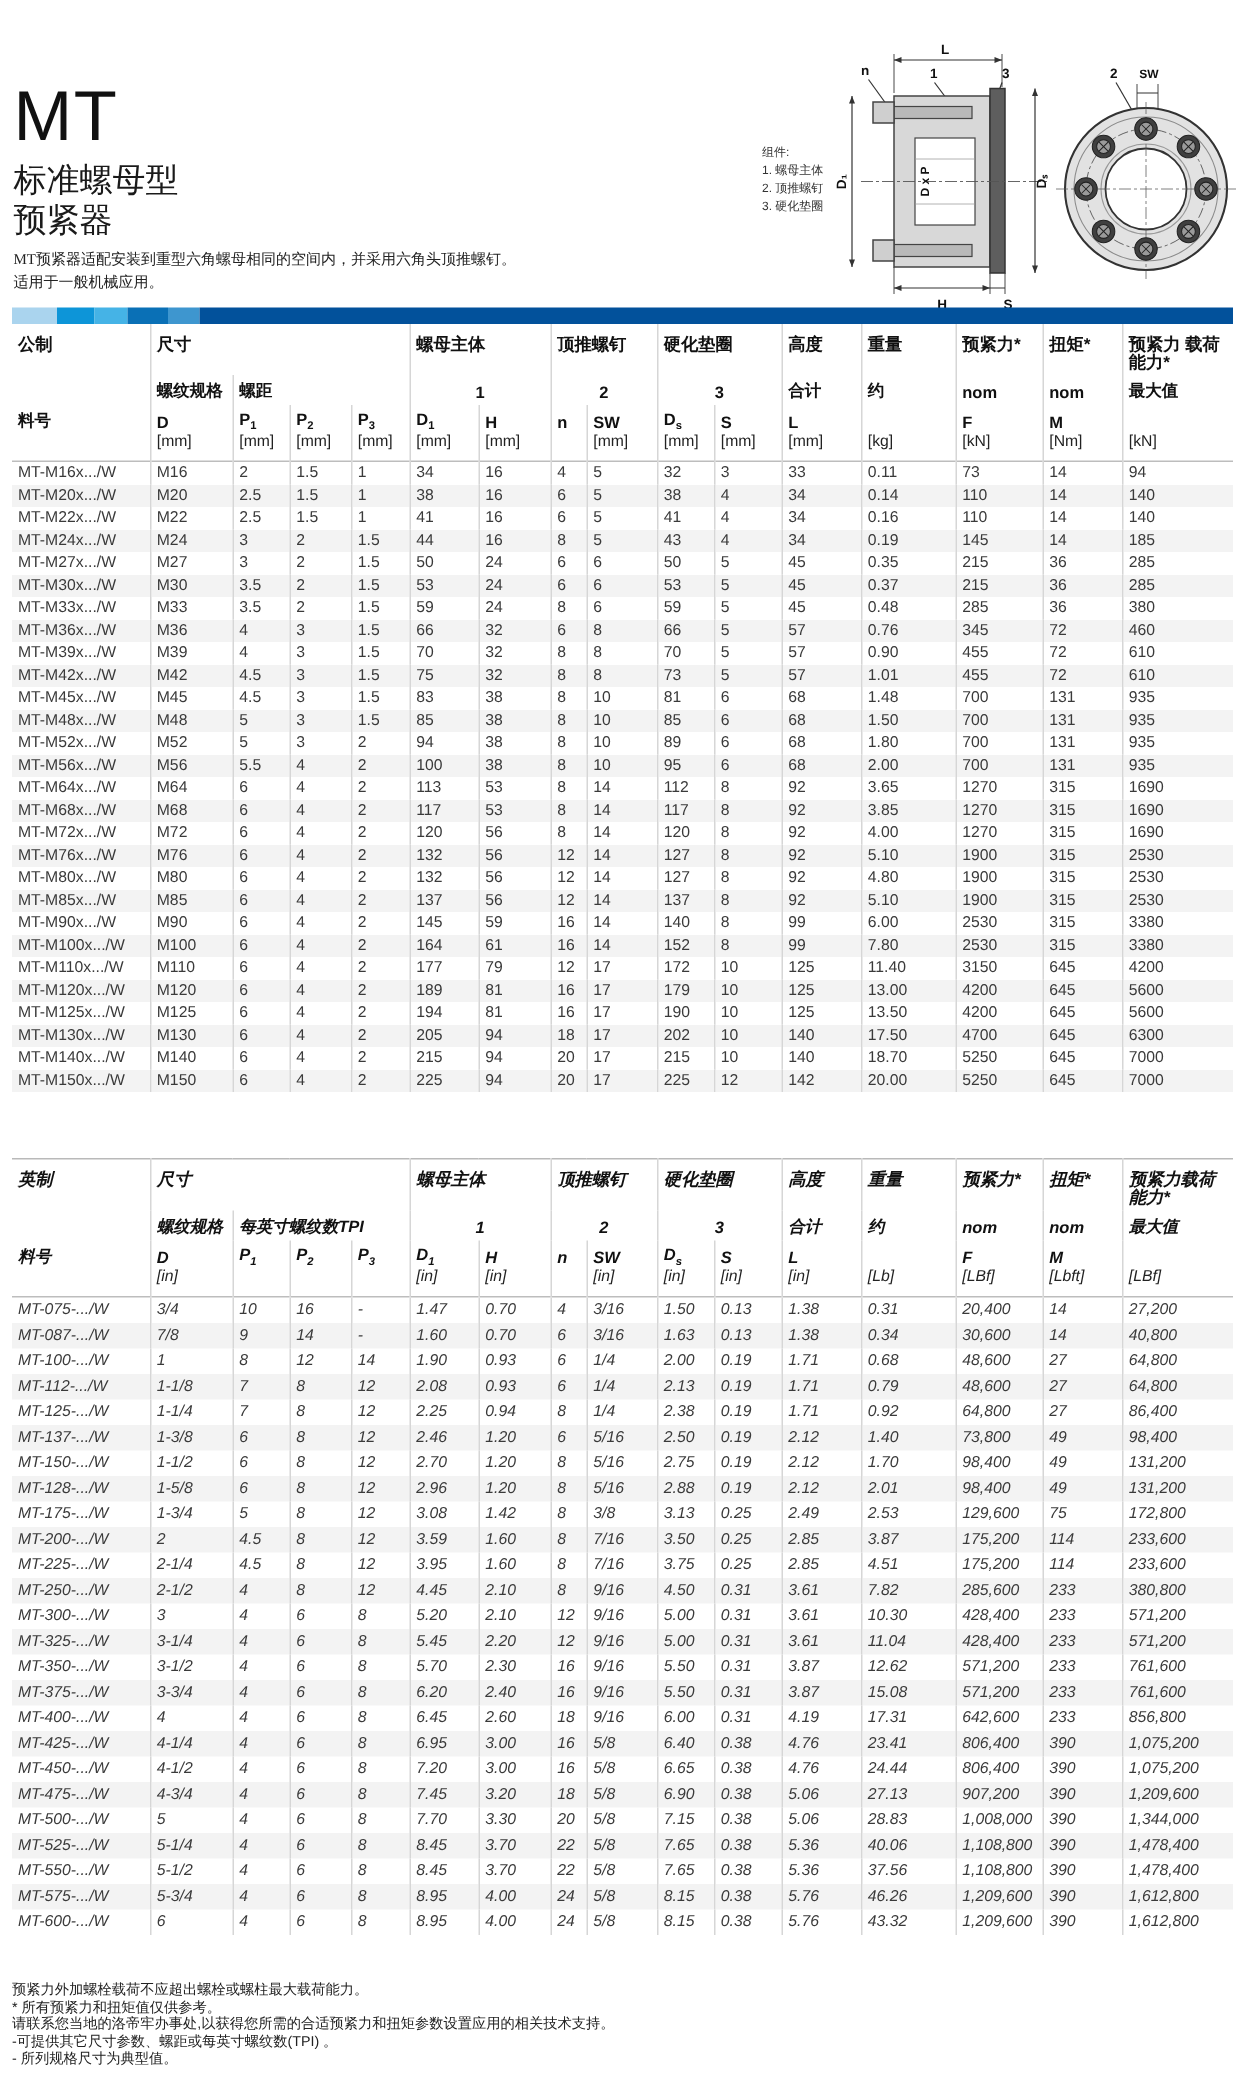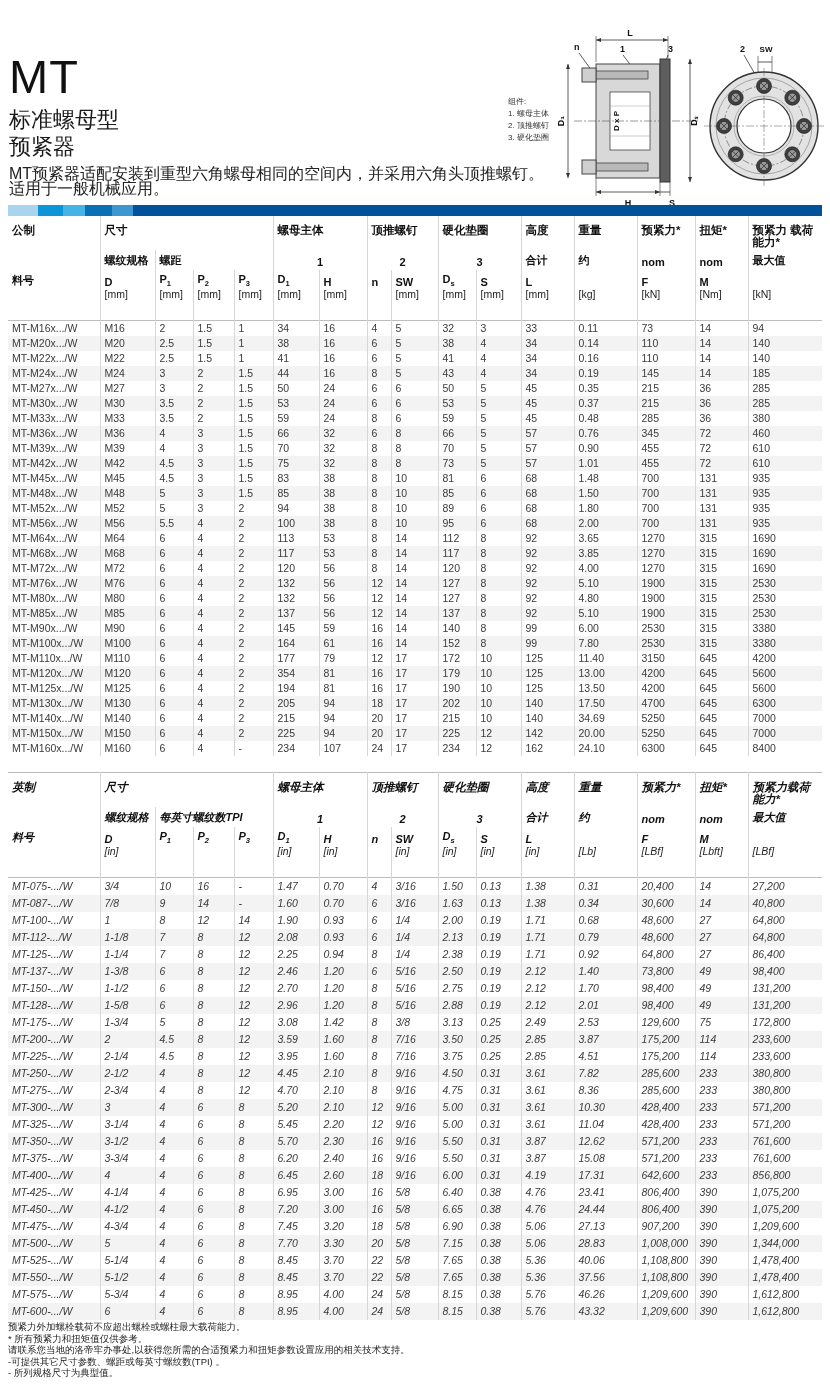--- a/index.html
+++ b/index.html
@@ -2,21 +2,21 @@
 <html><head>
 <meta charset="utf-8">
 <style>
   * { margin:0; padding:0; box-sizing:border-box; }
   body { background:#fff; font-family:"Liberation Sans", sans-serif; color:#1a1a1a; }
   .page { position:relative; width:830px; height:1388px; background:#fff; overflow:hidden; }
 
   
   .title-main { position:absolute; left:9px; top:52px; font-size:47px; font-weight:200; letter-spacing:1px; color:#111; line-height:50px; }
   .title-sub { position:absolute; left:9px; top:106px; font-size:22px; font-weight:300; color:#1a1a1a; line-height:27px; }
-  .descr { position:absolute; left:9px; top:166px; font-size:16px; line-height:15px; color:#222; }
+  .descr { position:absolute; left:9px; top:166px; font-size:10px; line-height:15px; color:#222;font-family:Liberation Serif, serif; }
 
   
   .legend { position:absolute; left:508px; top:96px; font-size:8px; line-height:12px; color:#333; }
   .legend .lg-item { white-space:nowrap; }
 
   
   .diag-section { position:absolute; left:556px; top:26px; }
   .diag-front   { position:absolute; left:702px; top:38px; }
   svg text { font-family:"Liberation Sans", sans-serif; }
 
@@ -30,21 +30,21 @@
   .tbl-imperial { top:772px; }
   table { border-collapse:collapse; table-layout:fixed; width:814px; }
   .tbl-imperial table { border-top:1px solid #b9b9b9;font-style:italic; }
   th, td { text-align:left; vertical-align:bottom; overflow:hidden; white-space:nowrap; }
   thead th { font-weight:bold; font-size:11px; color:#111; padding:3px 4px 2px 4px; background:#fff; }
   thead tr:first-child th { padding-top:8px; font-size:11.5px; white-space:normal; line-height:12px; vertical-align:top; }
   thead th.ctr { text-align:center; }
   thead tr { border:none; }
   th + th, td + td { border-left:1px solid #d6d6d6; }
   thead { border-bottom:1px solid #bdbdbd; }
-  th.colh { vertical-align:bottom; padding-bottom:20px; }
+  th.colh { vertical-align:bottom; padding-bottom:7px; }
   th.colh .unit { font-weight:normal; font-size:10.5px; color:#222; min-height:12px; line-height:12px; }
   th.colh sub { font-size:7.5px; }
   tbody td { font-size:10.5px; color:#3a3a3a; padding:2px 4px; line-height:11px; }
   .tbl-imperial tbody td { padding:3px 4px; line-height:11px; }
   tbody tr:nth-child(even) { background:#f3f3f3; }
 
   
   .footnotes { position:absolute; left:8px; top:1321px; font-size:9.5px; line-height:11.5px; color:#222; }
 </style>
 </head>
@@ -731,21 +731,21 @@
             <td>3150</td>
             <td>645</td>
             <td>4200</td>
           </tr>
           <tr>
             <td>MT-M120x.../W</td>
             <td>M120</td>
             <td>6</td>
             <td>4</td>
             <td>2</td>
-            <td>354</td>
+            <td>189</td>
             <td>81</td>
             <td>16</td>
             <td>17</td>
             <td>179</td>
             <td>10</td>
             <td>125</td>
             <td>13.00</td>
             <td>4200</td>
             <td>645</td>
             <td>5600</td>
@@ -792,21 +792,21 @@
             <td>6</td>
             <td>4</td>
             <td>2</td>
             <td>215</td>
             <td>94</td>
             <td>20</td>
             <td>17</td>
             <td>215</td>
             <td>10</td>
             <td>140</td>
-            <td>34.69</td>
+            <td>18.70</td>
             <td>5250</td>
             <td>645</td>
             <td>7000</td>
           </tr>
           <tr>
             <td>MT-M150x.../W</td>
             <td>M150</td>
             <td>6</td>
             <td>4</td>
             <td>2</td>
@@ -814,38 +814,20 @@
             <td>94</td>
             <td>20</td>
             <td>17</td>
             <td>225</td>
             <td>12</td>
             <td>142</td>
             <td>20.00</td>
             <td>5250</td>
             <td>645</td>
             <td>7000</td>
-          </tr>
-          <tr>
-            <td>MT-M160x.../W</td>
-            <td>M160</td>
-            <td>6</td>
-            <td>4</td>
-            <td>-</td>
-            <td>234</td>
-            <td>107</td>
-            <td>24</td>
-            <td>17</td>
-            <td>234</td>
-            <td>12</td>
-            <td>162</td>
-            <td>24.10</td>
-            <td>6300</td>
-            <td>645</td>
-            <td>8400</td>
           </tr>
         </tbody>
       </table>
   </div>
 
   <div class="tbl-wrap tbl-imperial">
     <table id="imperial-table">
         <colgroup>
           <col style="width: 92px;">
           <col style="width: 55px;">
@@ -1168,38 +1150,20 @@
             <td>9/16</td>
             <td>4.50</td>
             <td>0.31</td>
             <td>3.61</td>
             <td>7.82</td>
             <td>285,600</td>
             <td>233</td>
             <td>380,800</td>
           </tr>
           <tr>
-            <td>MT-275-.../W</td>
-            <td>2-3/4</td>
-            <td>4</td>
-            <td>8</td>
-            <td>12</td>
-            <td>4.70</td>
-            <td>2.10</td>
-            <td>8</td>
-            <td>9/16</td>
-            <td>4.75</td>
-            <td>0.31</td>
-            <td>3.61</td>
-            <td>8.36</td>
-            <td>285,600</td>
-            <td>233</td>
-            <td>380,800</td>
-          </tr>
-          <tr>
             <td>MT-300-.../W</td>
             <td>3</td>
             <td>4</td>
             <td>6</td>
             <td>8</td>
             <td>5.20</td>
             <td>2.10</td>
             <td>12</td>
             <td>9/16</td>
             <td>5.00</td>

